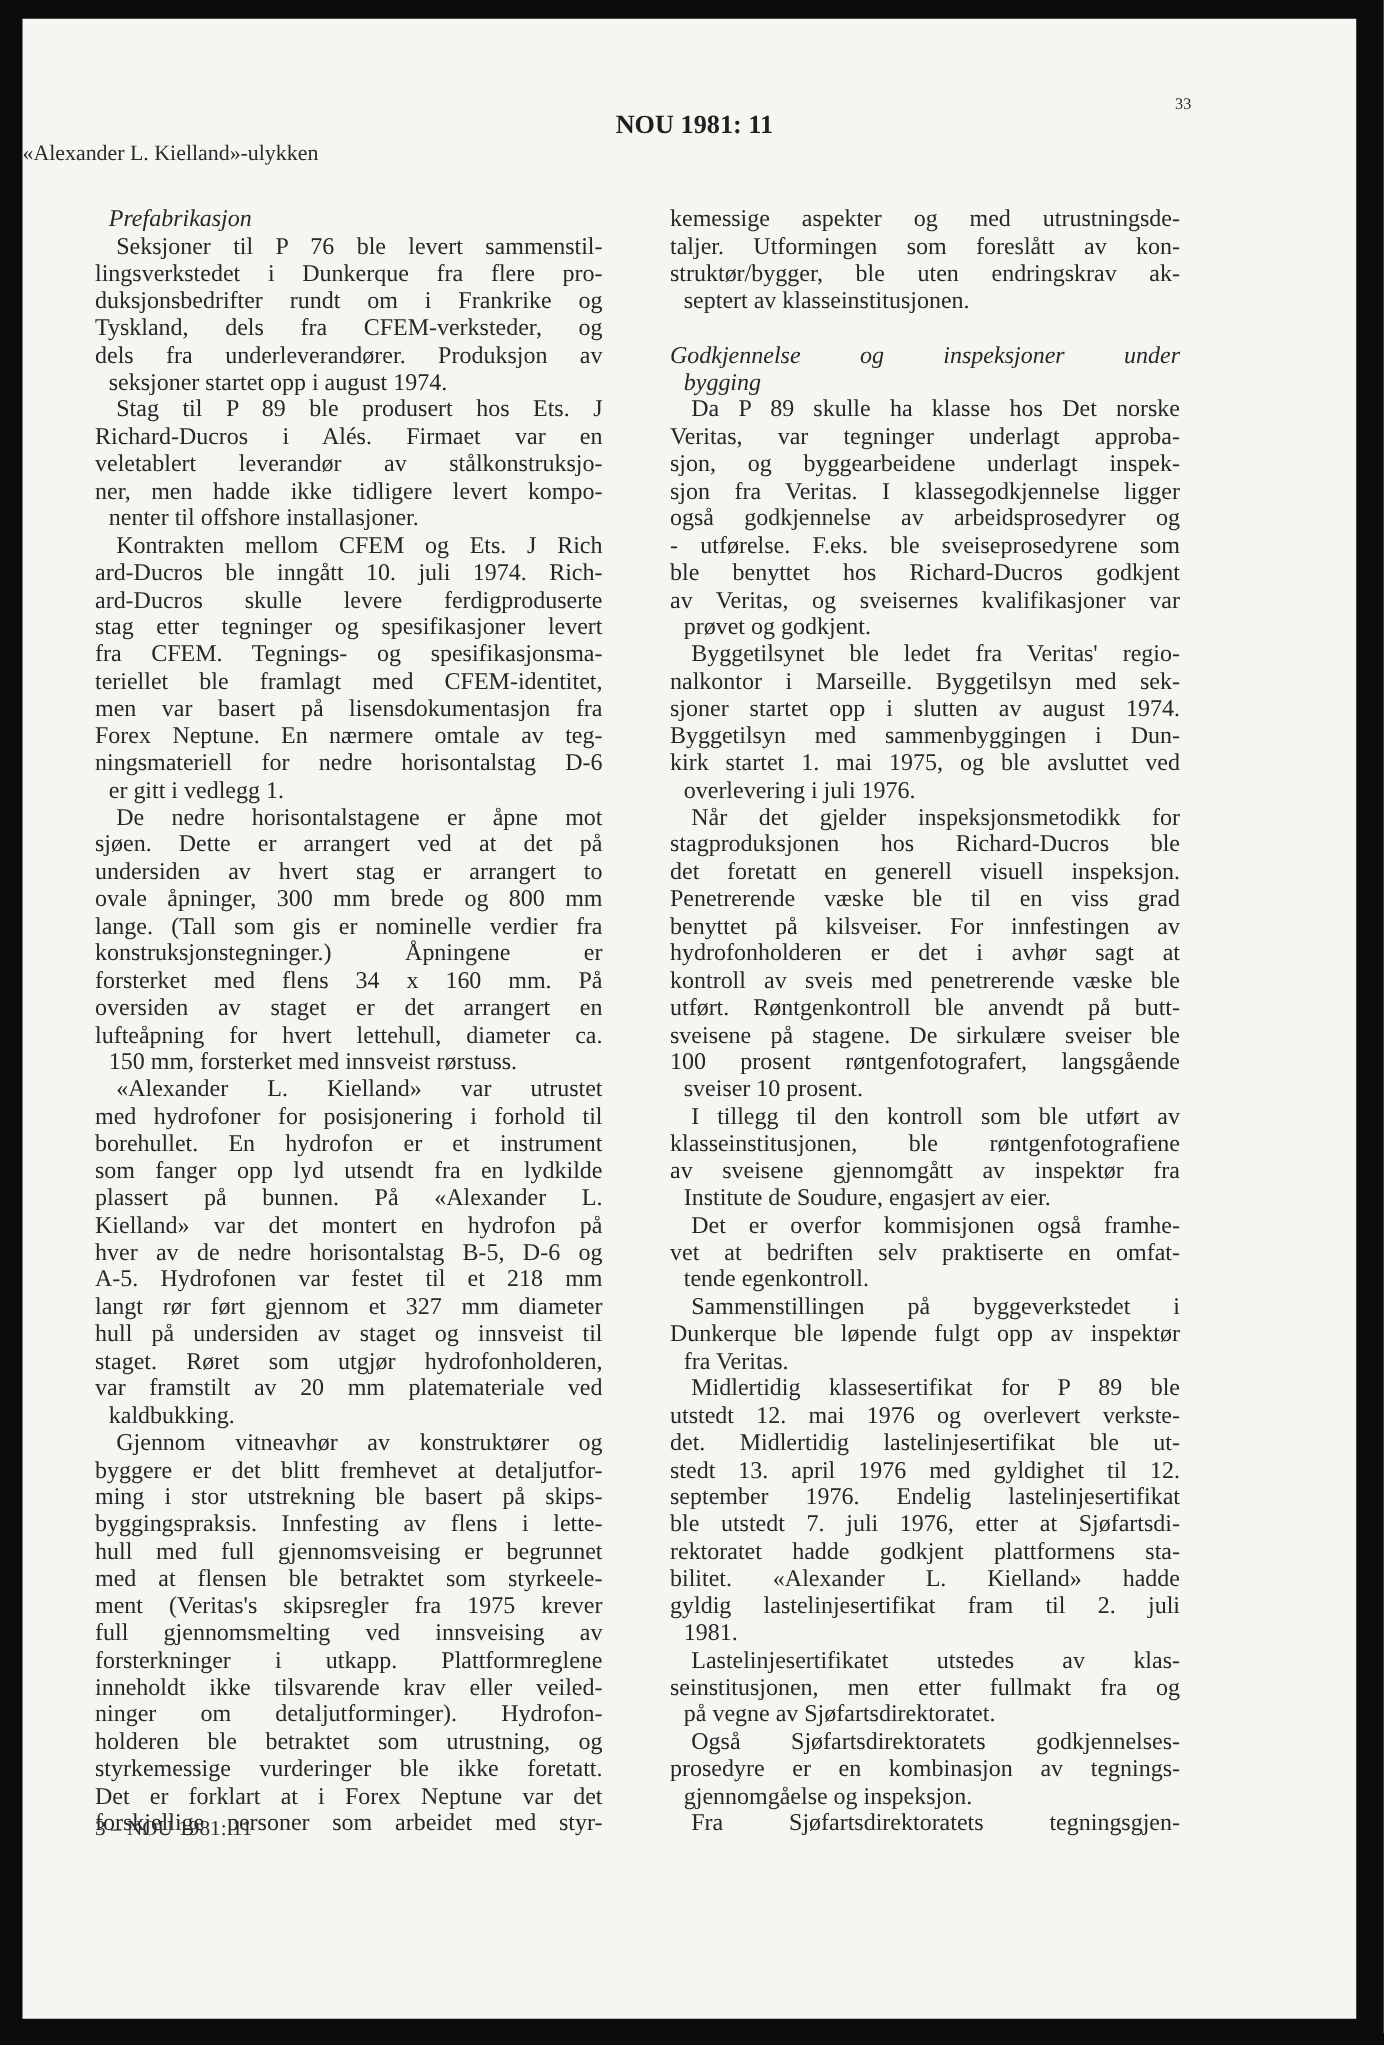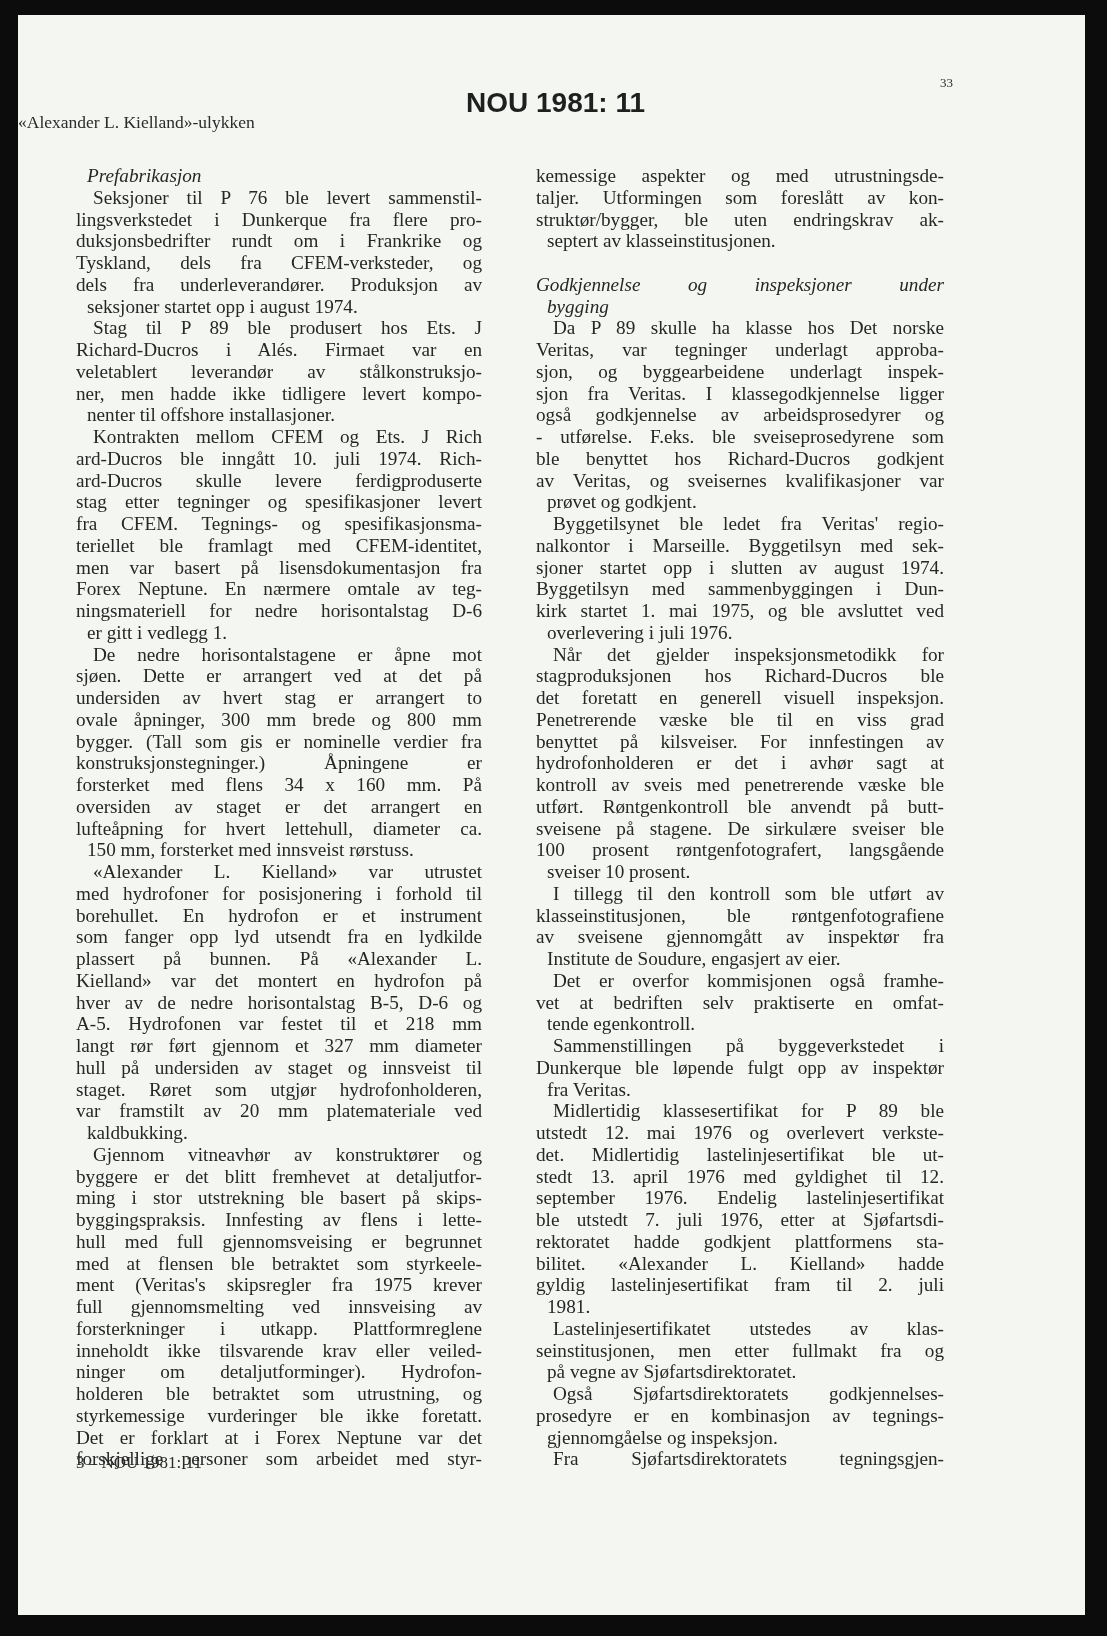--- a/index.html
+++ b/index.html
@@ -10,22 +10,22 @@
     font-family: "DejaVu Serif", "Liberation Serif", serif;
   }
   .page {
     position: absolute; left: 18px; top: 15px;
     width: 1067px; height: 1600px;
     background: #f4f6f2;
   }
   .hdr-title {
     position: absolute; left: 0; width: 1067px; top: 72px;
     text-align: center;
-    font-family: Liberation Sans, sans-serif; font-weight: bold;
-    font-size: 28px; color: #1e1f1e; padding-left: 4px;
+    font-family: Liberation Serif, serif; font-weight: bold;
+    font-size: 21px; color: #1e1f1e; padding-left: 4px;
   }
   .hdr-sub {
     position: absolute; left: 0; width: 1074px; top: 97px;
     font-family: "Liberation Serif", serif;
     font-size: 17.5px; color: #2a2b2a;
   }
   .pagenum {
     position: absolute; left: 922px; top: 60px;
     font-family: "Liberation Serif", serif;
     font-size: 13px; color: #2a2b2a;
@@ -82,21 +82,21 @@
       <div class="ln ">fra CFEM. Tegnings- og spesifikasjonsma-</div>
       <div class="ln ">teriellet ble framlagt med CFEM-identitet,</div>
       <div class="ln ">men var basert på lisensdokumentasjon fra</div>
       <div class="ln ">Forex Neptune. En nærmere omtale av teg-</div>
       <div class="ln ">ningsmateriell for nedre horisontalstag D-6</div>
       <div class="ln last">er gitt i vedlegg 1.</div>
       <div class="ln ind">De nedre horisontalstagene er åpne mot</div>
       <div class="ln ">sjøen. Dette er arrangert ved at det på</div>
       <div class="ln ">undersiden av hvert stag er arrangert to</div>
       <div class="ln ">ovale åpninger, 300 mm brede og 800 mm</div>
-      <div class="ln ">bygger. (Tall som gis er nominelle verdier fra</div>
+      <div class="ln ">lange. (Tall som gis er nominelle verdier fra</div>
       <div class="ln ">konstruksjonstegninger.) Åpningene er</div>
       <div class="ln ">forsterket med flens 34 x 160 mm. På</div>
       <div class="ln ">oversiden av staget er det arrangert en</div>
       <div class="ln ">lufteåpning for hvert lettehull, diameter ca.</div>
       <div class="ln last">150 mm, forsterket med innsveist rørstuss.</div>
       <div class="ln ind">«Alexander L. Kielland» var utrustet</div>
       <div class="ln ">med hydrofoner for posisjonering i forhold til</div>
       <div class="ln ">borehullet. En hydrofon er et instrument</div>
       <div class="ln ">som fanger opp lyd utsendt fra en lydkilde</div>
       <div class="ln ">plassert på bunnen. På «Alexander L.</div>

